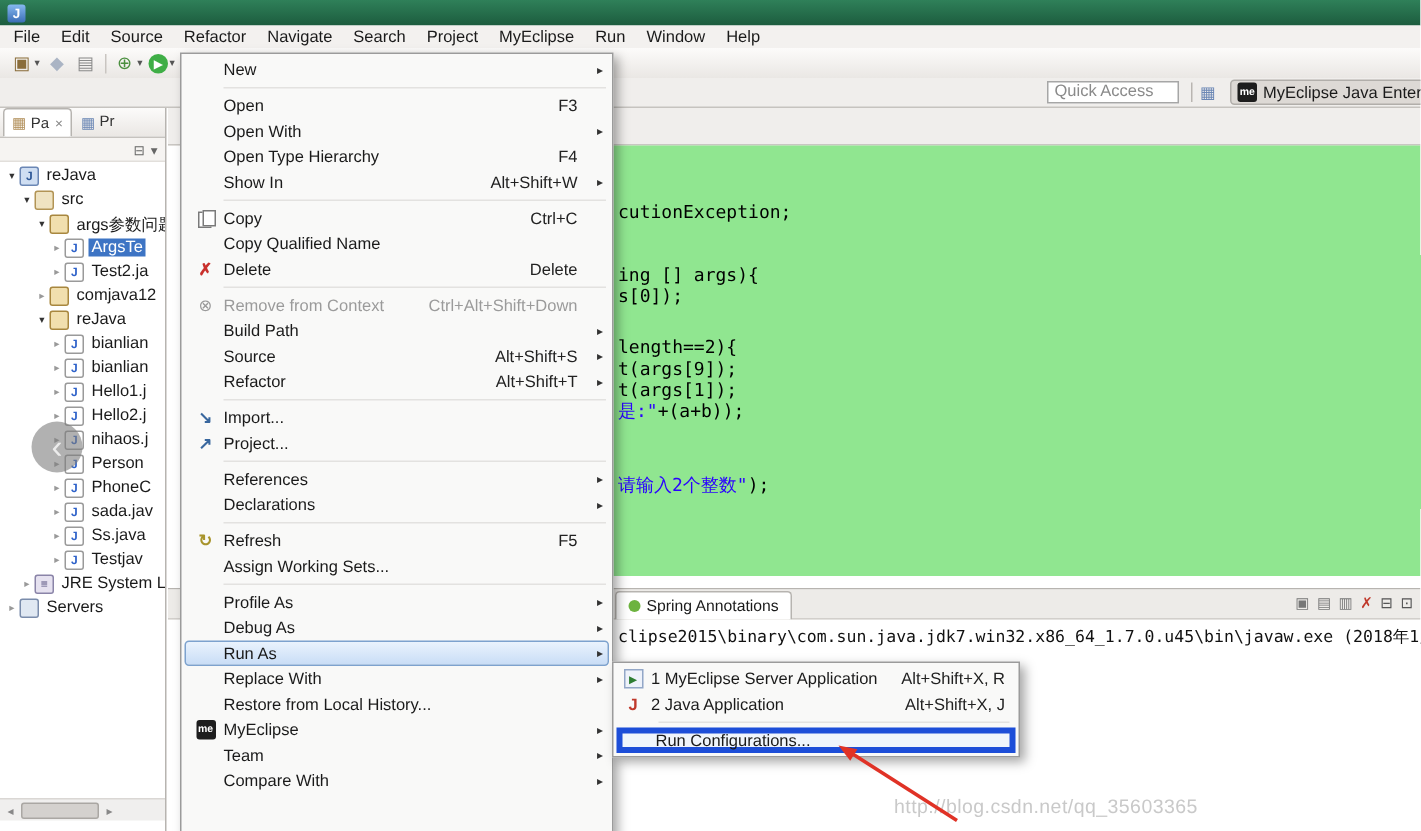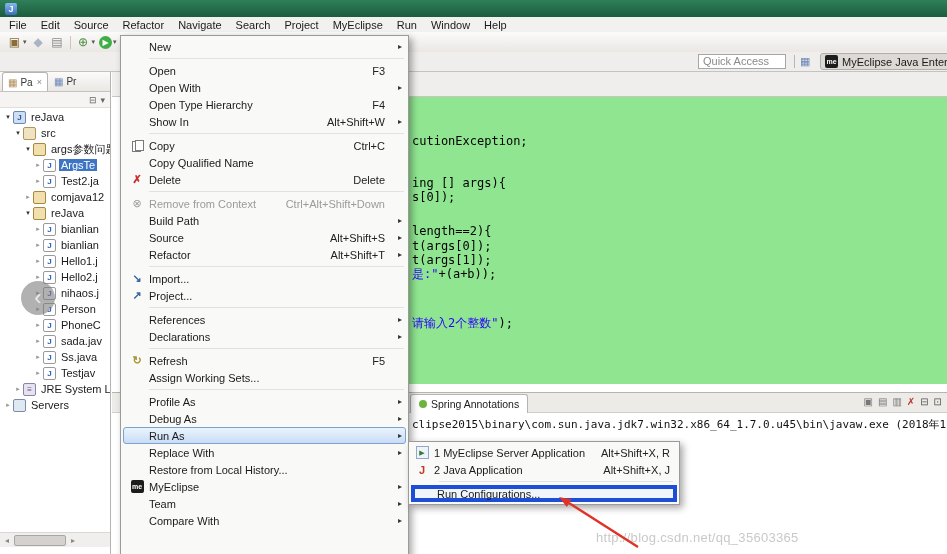--- a/index.html
+++ b/index.html
@@ -214,21 +214,21 @@
 
 <div class="editor">
   <div class="edit-top"></div>
   <div class="codegreen"></div>
 </div>
 <div class="fraglayer">
     <div class="frag" style="top: 122px;"><span style="color: rgb(0, 0, 0);">cutionException;</span></div>
     <div class="frag" style="top: 164px;"><span style="color: rgb(0, 0, 0);">ing [] args){</span></div>
     <div class="frag" style="top: 178px;"><span style="color: rgb(0, 0, 0);">s[0]);</span></div>
     <div class="frag" style="top: 212px;"><span style="color: rgb(0, 0, 0);">length==2){</span></div>
-    <div class="frag" style="top: 227px;"><span style="color: rgb(0, 0, 0);">t(args[0]);</span></div>
+    <div class="frag" style="top: 227px;"><span style="color: rgb(0, 0, 0);">t(args[9]);</span></div>
     <div class="frag" style="top: 241px;"><span style="color: rgb(0, 0, 0);">t(args[1]);</span></div>
     <div class="frag" style="top: 255px;"><span style="color: rgb(42, 0, 255);">是:"</span><span style="color: rgb(0, 0, 0);">+(a+b));</span></div>
     <div class="frag" style="top: 304px;"><span style="color: rgb(42, 0, 255);">请输入2个整数"</span><span style="color: rgb(0, 0, 0);">);</span></div>
   </div>
 
 <div class="console">
   <div class="con-tabs">
     <div class="con-tab">
       <span class="leafdot"></span>
       <span>Spring Annotations</span>

